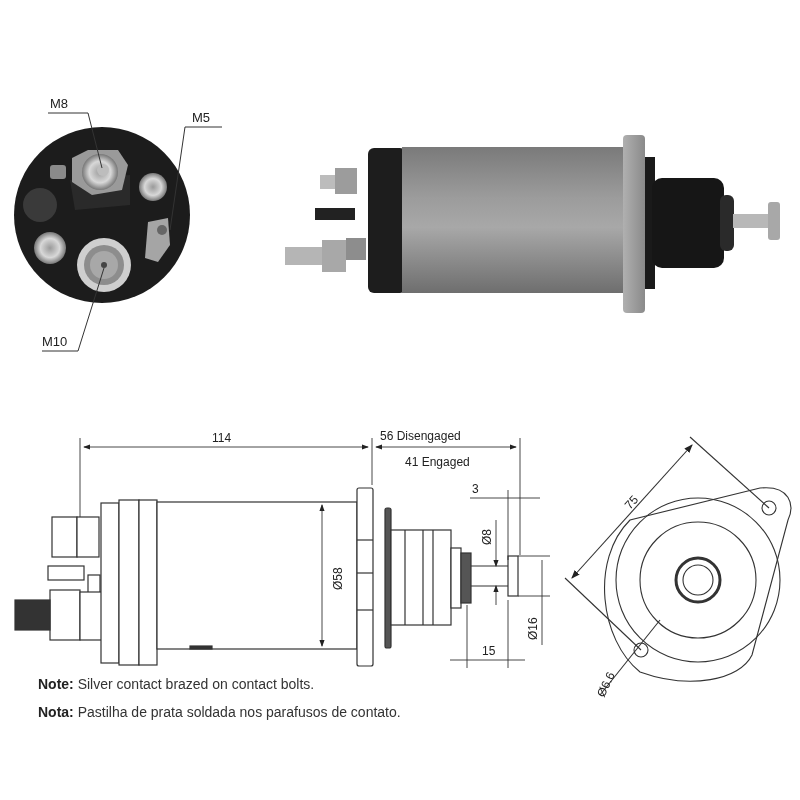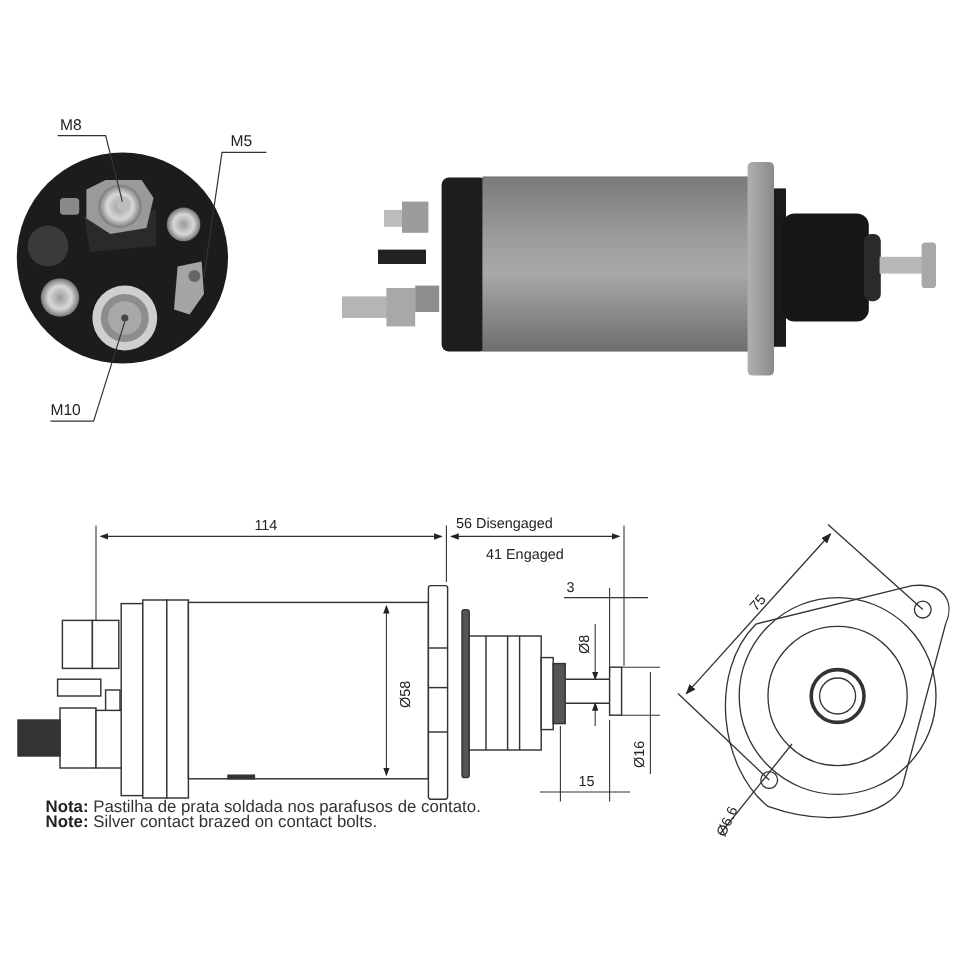--- a/index.html
+++ b/index.html
@@ -178,15 +178,15 @@
 
     <line x1="600" y1="695" x2="660" y2="620"></line>
   </g>
   <text class="dim" x="0" y="0" transform="translate(630,510) rotate(-48)">75</text>
   <text class="dim" x="0" y="0" transform="translate(604,698) rotate(-65)">Ø6.6</text>
 </svg>
 
 <div class="note" style="top:676px;">
   <b>Note:</b><span> Silver contact brazed on contact bolts.</span>
 </div>
-<div class="note" style="top:664px;">
+<div class="note" style="top:704px;">
   <b>Nota:</b><span> Pastilha de prata soldada nos parafusos de contato.</span>
 </div>
 
 </body></html>

